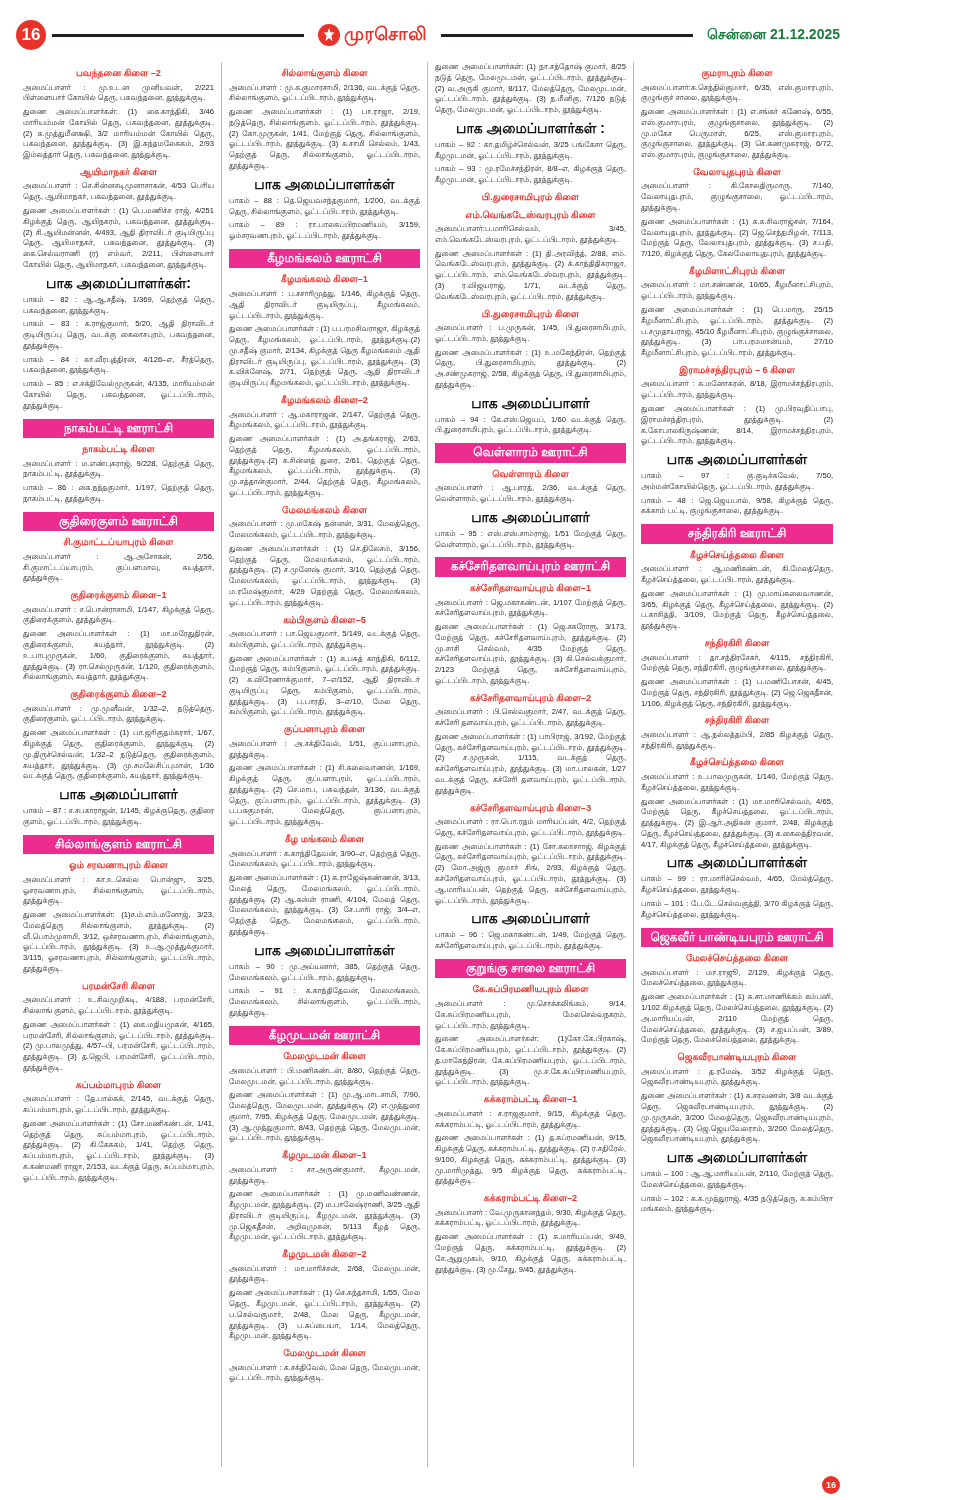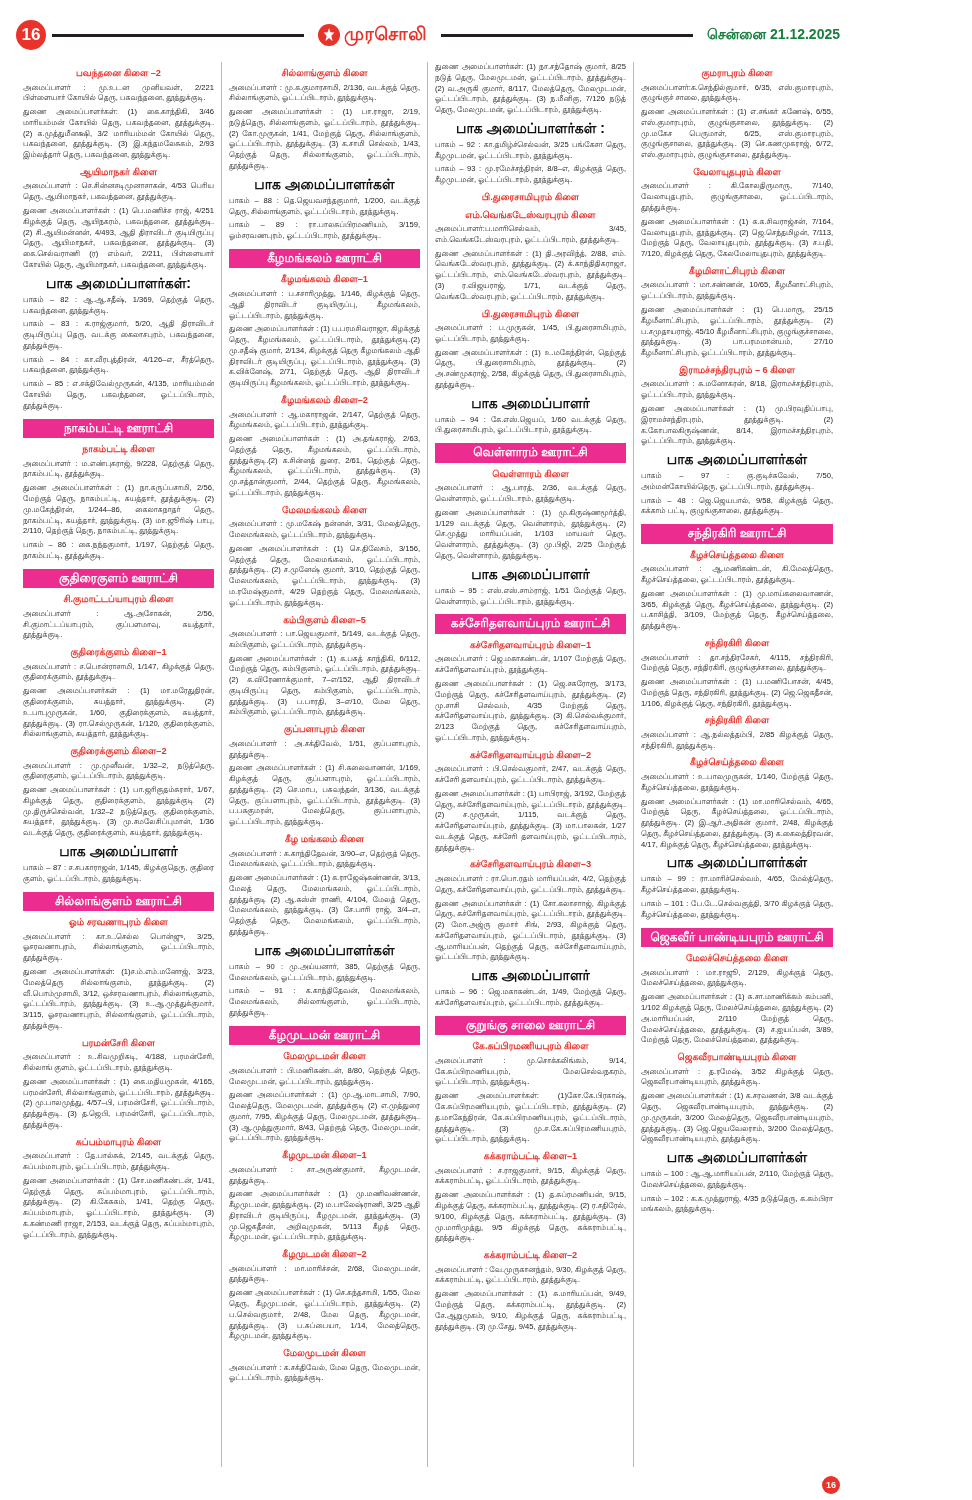--- a/index.html
+++ b/index.html
@@ -175,21 +175,20 @@
         <p class="body">அமைப்பாளர் : செ.சின்னசடிமுனாசாகன், 4/53 பெரிய தெரு, ஆயிமாநகர், பகவந்தனை, தூத்துக்குடி.</p>
         <p class="body">துணை அமைப்பாளர்கள் : (1) பெ.மணிச்ச ராஜ், 4/251 கிழக்குத் தெரு, ஆயிநகரம், பகவந்தனை, தூத்துக்குடி. (2) சி.ஆயிமன்னன், 4/493, ஆதி திராவிடர் குடியிருப்பு தெரு, ஆயிமாநகர், பகவந்தனை, தூத்துக்குடி. (3) கை.செல்வராணி (ர) எம்வர், 2/211, பிள்ளையார் கோயில் தெரு, ஆயிமாநகர், பகவந்தனை, தூத்துக்குடி.</p>
         <div class="h-center">பாக அமைப்பாளர்கள்:</div>
         <p class="body">பாகம் – 82  :  ஆ.ஆ.சதீஷ், 1/369, தெற்குத் தெரு, பகவந்தனை, தூத்துக்குடி.</p>
         <p class="body">பாகம் – 83  :  க.ராஜ்குமார், 5/20, ஆதி திராவிடர் குடியிருப்பு தெரு, வடக்கு கைலாசபுரம், பகவந்தனை, தூத்துக்குடி.</p>
         <p class="body">பாகம் – 84  :  கா.வீரபுத்திரன், 4/126–எ, சீரத்தெரு, பகவந்தனை, தூத்துக்குடி.</p>
         <p class="body">பாகம் – 85  :  எ.சக்திவேல்முருகன், 4/135, மாரியம்மன் கோயில் தெரு, பகவந்தனை, ஓட்டப்பிடாரம், தூத்துக்குடி.</p>
         <div class="h-ward">நாகம்பட்டி ஊராட்சி</div>
         <div class="h-branch">நாகம்பட்டி கிளை</div>
         <p class="body">அமைப்பாளர் : ம.எண்புகராஜ், 9/228, தெற்குத் தெரு, நாகம்பட்டி, தூத்துக்குடி.</p>
-        <p class="body">துணை அமைப்பாளர்கள் : (1) நா.கருப்பசாமி, 2/56, மேற்குத் தெரு, நாகம்பட்டி, சுயத்தார், தூத்துக்குடி. (2) மு.மகேந்திரன், 1/244–86, கைலாசுநாதர் தெரு, நாகம்பட்டி, சுயத்தார், தூத்துக்குடி. (3) மா.ஜூரிஷ் பாபு, 2/110, தெற்குத் தெரு, நாகம்பட்டி, தூத்துக்குடி.</p>
         <p class="body">பாகம் – 86  :  கை.நந்தகுமார், 1/197, தெற்குத் தெரு, நாகம்பட்டி, தூத்துக்குடி.</p>
         <div class="h-ward">குதிரைகுளம் ஊராட்சி</div>
         <div class="h-branch">சி.குமாட்டப்யாபுரம் கிளை</div>
         <p class="body">அமைப்பாளர் : ஆ.அசோகன், 2/56, சி.குமாட்டப்யாபுரம், குப்பளமாவு, சுயத்தார், தூத்துக்குடி.</p>
         <div class="h-branch">குதிரைக்குளம் கிளை–1</div>
         <p class="body">அமைப்பாளர் : ச.பொன்ராசாமி, 1/147, கிழக்குத் தெரு, குதிரைக்குளம், தூத்துக்குடி.</p>
         <p class="body">துணை அமைப்பாளர்கள் : (1) மா.மரேதுதிரன், குதிரைக்குளம், சுயத்தார், தூத்துக்குடி. (2) உ.பாபுமுருகன், 1/60, குதிரைக்குளம், சுயத்தார், தூத்துக்குடி. (3) ரா.செல்முருகன், 1/120, குதிரைக்குளம், சில்லாங்குளம், சுயத்தார், தூத்துக்குடி.</p>
         <div class="h-branch">குதிரைக்குளம் கிளை–2</div>
         <p class="body">அமைப்பாளர் : மு.முனீவன், 1/32–2, நடுத்தெரு, குதிரைகுளம், ஓட்டப்பிடாரம், தூத்துக்குடி.</p>
         <p class="body">துணை அமைப்பாளர்கள் : (1) பா.ஜரிகுதம்சுரார், 1/67, கிழக்குத் தெரு, குதிரைக்குளம், தூத்துக்குடி (2) மு.திருச்செல்வன், 1/32–2 நடுத்தெரு, குதிரைக்குளம், சுயத்தார், தூத்துக்குடி. (3) மு.சமலேசிப்புமான், 1/36 வடக்குத் தெரு, குதிரைக்குளம், சுயத்தார், தூத்துக்குடி.</p>
@@ -258,21 +257,20 @@
         <p class="body">அமைப்பாளர்:ப.மாரிசெல்வம், 3/45, எம்.வெங்கடேஸ்வரபுரம், ஓட்டப்பிடாரம், தூத்துக்குடி.</p>
         <p class="body">துணை அமைப்பாளர்கள் : (1) தி.அரவிந்த், 2/88, எம். வெங்கடேஸ்வரபுரம், தூத்துக்குடி. (2) க்.காந்திதிகராஜா, ஓட்டப்பிடாரம், எம்.வெங்கடேஸ்வரபுரம், தூத்துக்குடி. (3) ர.விஜயராஜ், 1/71, வடக்குத் தெரு, வெங்கடேஸ்வரபுரம், ஓட்டப்பிடாரம், தூத்துக்குடி.</p>
         <div class="h-branch">பி.துரைசாமிபுரம் கிளை</div>
         <p class="body">அமைப்பாளர் : ப.முருகன், 1/45, பி.துரைசாமிபுரம், ஓட்டப்பிடாரம், தூத்துக்குடி.</p>
         <p class="body">துணை அமைப்பாளர்கள் : (1) உ.மகேந்திரன், தெற்குத் தெரு, பி.துரைசாமிபுரம், தூத்துக்குடி. (2) அ.சண்முகராஜ், 2/58, கிழக்குத் தெரு, பி.துரைசாமிபுரம், தூத்துக்குடி.</p>
         <div class="h-center">பாக அமைப்பாளர்</div>
         <p class="body">பாகம் – 94  :  கே.எஸ்.ஜெயப், 1/60 வடக்குத் தெரு, பி.துரைசாமிபுரம், ஓட்டப்பிடாரம், தூத்துக்குடி.</p>
         <div class="h-ward">வெள்ளாரம் ஊராட்சி</div>
         <div class="h-branch">வெள்ளாரம் கிளை</div>
         <p class="body">அமைப்பாளர் : ஆ.பாரத், 2/36, வடக்குத் தெரு, வெள்ளாரம், ஓட்டப்பிடாரம், தூத்துக்குடி.</p>
-        <p class="body">துணை அமைப்பாளர்கள் : (1) மு.கிருஷ்ணமூர்த்தி, 1/129 வடக்குத் தெரு, வெள்ளாரம், தூத்துக்குடி. (2) செ.முத்து மாரியப்பன், 1/103 மாயவர் தெரு, வெள்ளாரம், தூத்துக்குடி. (3) மு.பிஜி, 2/25 மேற்குத் தெரு, வெள்ளாரம், தூத்துக்குடி.</p>
         <div class="h-center">பாக அமைப்பாளர்</div>
         <p class="body">பாகம் – 95  :  எஸ்.எஸ்.சாம்ராஜ், 1/51 மேற்குத் தெரு, வெள்ளாரம், ஓட்டப்பிடாரம், தூத்துக்குடி.</p>
         <div class="h-ward">கச்சேரிதளவாய்புரம் ஊராட்சி</div>
         <div class="h-branch">கச்சேரிதளவாய்புரம் கிளை–1</div>
         <p class="body">அமைப்பாளர் : ஜெ.மகாகண்டன், 1/107 மேற்குத் தெரு, கச்சேரிதளவாய்புரம், தூத்துக்குடி.</p>
         <p class="body">துணை அமைப்பாளர்கள் : (1) ஜெ.சகரோரூ, 3/173, மேற்குத் தெரு, கச்சேரிதளவாய்புரம், தூத்துக்குடி. (2) மு.சாசி செல்வம், 4/35 மேற்குத் தெரு, கச்சேரிதளவாய்புரம், தூத்துக்குடி. (3) கி.செல்வக்குமார், 2/123 மேற்குத் தெரு, கச்சேரிதளவாய்புரம், ஓட்டப்பிடாரம், தூத்துக்குடி.</p>
         <div class="h-branch">கச்சேரிதளவாய்புரம் கிளை–2</div>
         <p class="body">அமைப்பாளர் : பி.செல்வகுமார், 2/47, வடக்குத் தெரு, கச்சேரி தளவாய்புரம், ஓட்டப்பிடாரம், தூத்துக்குடி.</p>
         <p class="body">துணை அமைப்பாளர்கள் : (1) பாபிராஜ், 3/192, மேற்குத் தெரு, கச்சேரிதளவாய்புரம், ஓட்டப்பிடாரம், தூத்துக்குடி. (2) ச.முருகன், 1/115, வடக்குத் தெரு, கச்சேரிதளவாய்புரம், தூத்துக்குடி. (3) மா.பாலகன், 1/27 வடக்குத் தெரு, கச்சேரி தளவாய்புரம், ஓட்டப்பிடாரம், தூத்துக்குடி.</p>
         <div class="h-branch">கச்சேரிதளவாய்புரம் கிளை–3</div>

